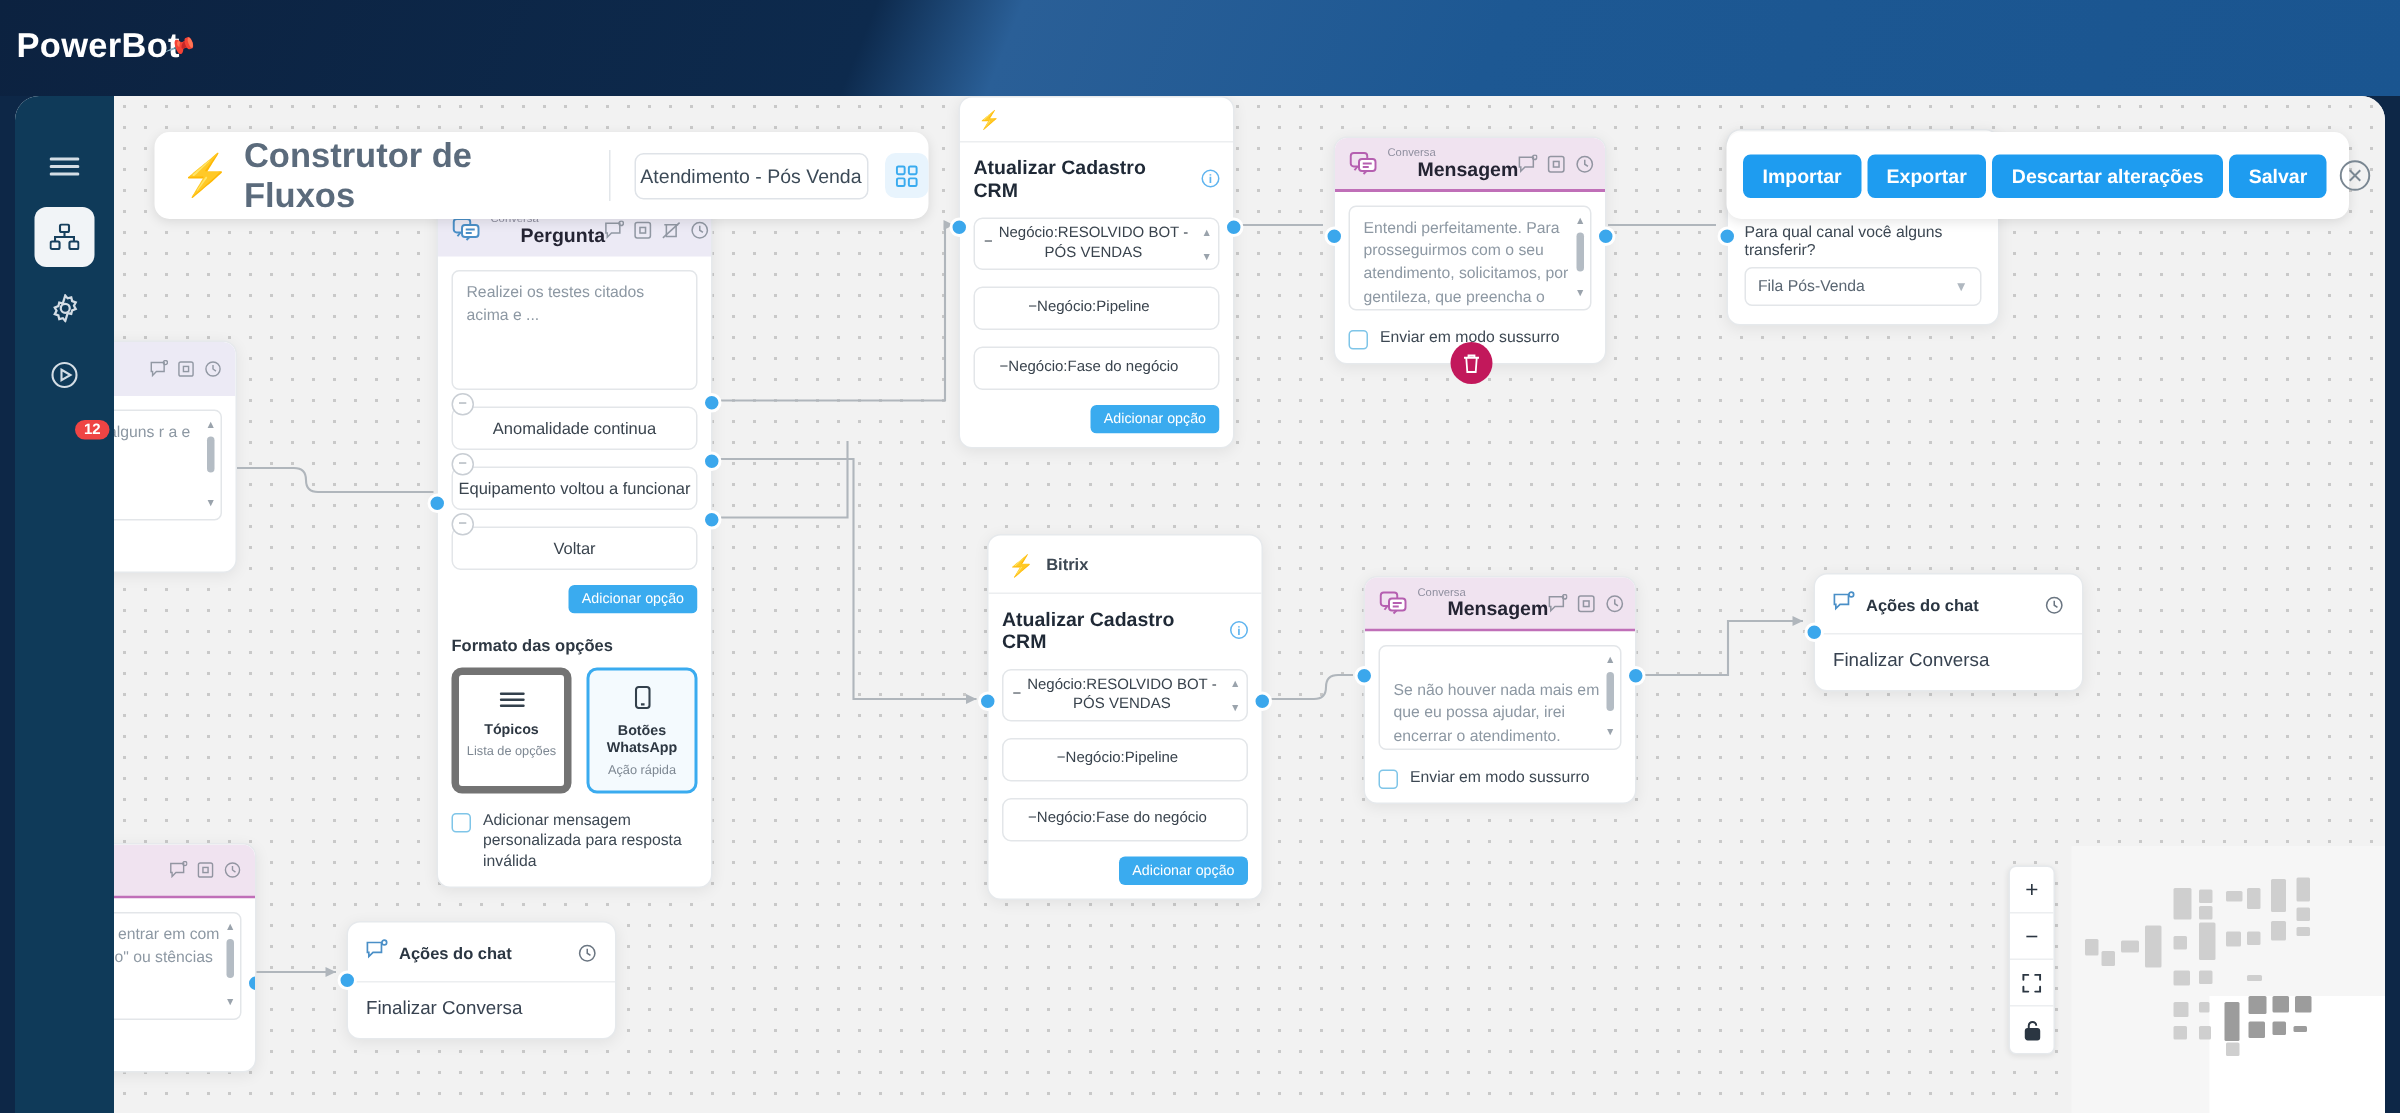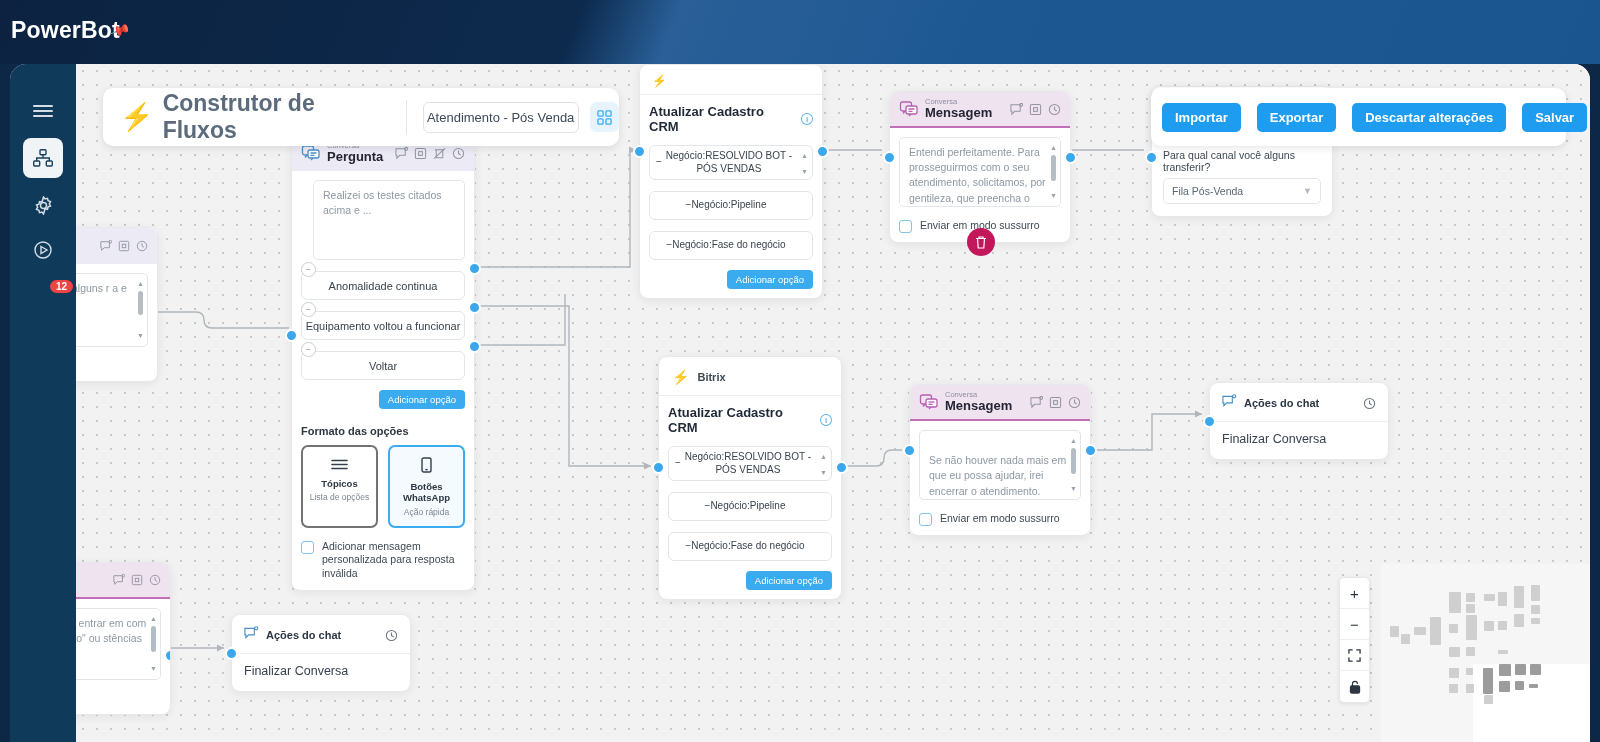--- a/index.html
+++ b/index.html
@@ -68,21 +68,21 @@
     font-size:13px; color:#3c4a57; background:#fff;
   }
   #flowhead .gridbtn{
     margin-left:11px; width:30px; height:30px; border-radius:7px; background:#e8f4fd;
     display:flex; align-items:center; justify-content:center;
   }
   
   #actionbar{
     position:absolute; left:1075px; top:24px; width:415px; height:58px;
     background:#fff; border-radius:10px; box-shadow:0 2px 8px rgba(0,0,0,.10);
-    display:flex; align-items:center; gap:16px; padding-left:11px;
+    display:flex; align-items:center; gap:4px; padding-left:11px;
   }
   .abtn{
     background:#1e9cf0; color:#fff; border:none; border-radius:5px;
     font-family:inherit; font-size:13px; font-weight:bold; height:29px; padding:0 13px;
     cursor:pointer; white-space:nowrap;
   }
   #closeX{ margin-left:4px; width:22px; height:22px; }
   
   .node{
     position:absolute; background:#fff; border:1px solid #e6e9ec; border-radius:9px;
@@ -90,21 +90,21 @@
   }
   .nhead{
     height:36px; display:flex; align-items:center; padding:0 9px;
     border-radius:8px 8px 0 0;
   }
   .nhead.conversa{ background:#eceaf5; }
   .nhead.msg{ background:#f0e3f0; border-bottom:2px solid #c06fb8; }
   .nhead .hicon{ width:20px; height:20px; margin-right:6px; flex:0 0 auto; }
   .nhead .hlabels{ flex:1 1 auto; line-height:1.05; }
   .nhead .sup{ font-size:7.5px; color:#8e8e9e; display:block; }
-  .nhead .htitle{ font-size:13px; font-weight:bold; color:#242433; display:block; }
+  .nhead .htitle{ font-size:13px; font-weight:bold; color:#242433; display:block;margin-left:20px; }
   .nhead .htools{ display:flex; gap:6px; align-items:center; opacity:.62; }
   .nbody{ padding:9px; }
   .textarea{
     border:1px solid #e3e6e9; border-radius:5px; padding:7px 9px;
     font-size:10.5px; color:#8d98a3; line-height:1.45; position:relative;
     overflow:hidden; background:#fff;
   }
   .sbar{ position:absolute; right:3px; top:5px; bottom:5px; width:7px; }
   .sbar .up,.sbar .dn{ position:absolute; left:0; font-size:7px; color:#9aa3ac; }
   .sbar .up{ top:0; } .sbar .dn{ bottom:0; }
@@ -132,21 +132,21 @@
     position:absolute; width:13px; height:13px; border-radius:50%;
     background:#3ba7ec; border:2px solid #fff; z-index:6;
   }
   
   #edges{ position:absolute; left:0; top:0; width:1514px; height:678px; pointer-events:none; z-index:2; }
   
   #node-pergunta{ left:215px; top:70px; width:184px; }
   #node-pergunta .fmt-title{ font-size:11px; font-weight:bold; color:#2d3742; margin-top:16px; }
   .fmt-row{ display:flex; gap:10px; margin-top:8px; }
   .fmt-card{
-    flex:1; border:2px solid #737373; border-radius:7px; padding:10px 4px 9px;
+    flex:1; border:5px solid #737373; border-radius:7px; padding:10px 4px 9px;
     text-align:center; background:#fff;
   }
   .fmt-card.sel{ border:2px solid #3aabef; background:#f4fafe; }
   .fmt-ico{ font-size:15px; color:#33404c; line-height:1; }
   .fmt-name{ font-size:9.5px; font-weight:bold; color:#2d3742; margin-top:6px; line-height:1.2; }
   .fmt-sub{ font-size:8.5px; color:#7d8792; margin-top:3px; }
   #node-crm-top{ left:563px; top:0px; width:184px; }
   #node-bitrix{ left:582px; top:292px; width:184px; }
   .bitrix-head{ display:flex; align-items:center; gap:8px; padding:12px 13px 10px; border-bottom:1px solid #eceef0; }
   .bitrix-head .bbolt{ color:#36a9f4; font-size:14px; }
@@ -360,21 +360,21 @@
             </svg>
           <svg width="13" height="13" viewBox="0 0 14 14">
               <g fill="none" stroke="#5a6672" stroke-width="1.1">
                 <circle cx="7" cy="7" r="5.5"></circle>
                 <path d="M7 3.8V7l2.3 1.6"></path>
               </g>
             </svg>
         </span>
       </div>
       <div class="nbody">
-        <div class="textarea" style="height:80px;margin-left:12px;">
+        <div class="textarea" style="height:80px;">
           <span>Realizei os testes citados acima e ...</span>
         </div>
         <div class="opt">
           <span class="minus">−</span>
           <span>Anomalidade continua</span>
         </div>
         <div class="opt">
           <span class="minus">−</span>
           <span>Equipamento voltou a funcionar</span>
         </div>

